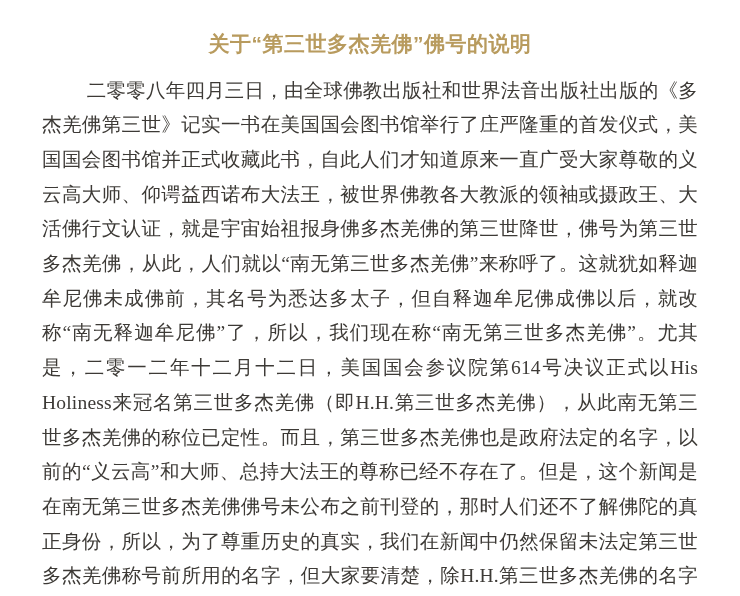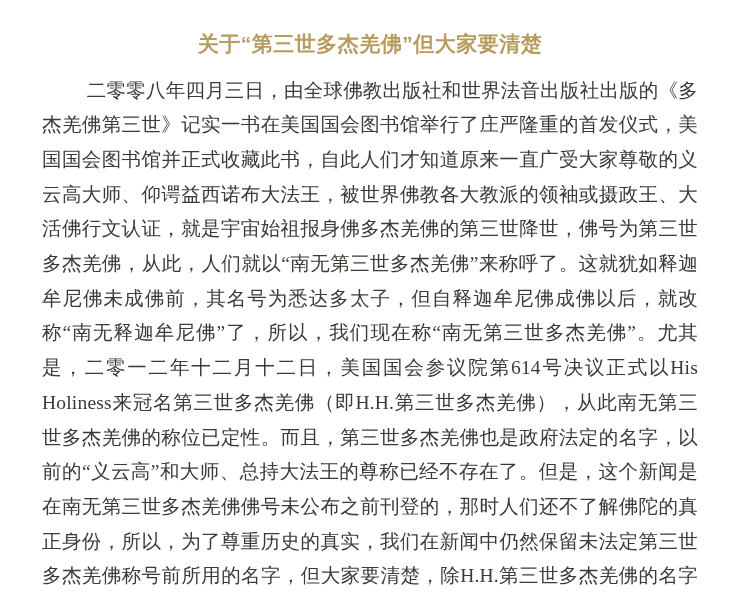--- a/index.html
+++ b/index.html
@@ -43,17 +43,17 @@
   }
   .doc-body p {
     margin: 0;
     text-indent: 2.3em;
   }
 </style>
 </head>
 <body>
 
 <div class="page">
-  <h1 class="doc-title">关于“第三世多杰羌佛”但大家要清楚</h1>
+  <h1 class="doc-title">关于“第三世多杰羌佛”佛号的说明</h1>
   <div class="doc-body">
     <p>二零零八年四月三日，由全球佛教出版社和世界法音出版社出版的《多杰羌佛第三世》记实一书在美国国会图书馆举行了庄严隆重的首发仪式，美国国会图书馆并正式收藏此书，自此人们才知道原来一直广受大家尊敬的义云高大师、仰谔益西诺布大法王，被世界佛教各大教派的领袖或摄政王、大活佛行文认证，就是宇宙始祖报身佛多杰羌佛的第三世降世，佛号为第三世多杰羌佛，从此，人们就以“南无第三世多杰羌佛”来称呼了。这就犹如释迦牟尼佛未成佛前，其名号为悉达多太子，但自释迦牟尼佛成佛以后，就改称“南无释迦牟尼佛”了，所以，我们现在称“南无第三世多杰羌佛”。尤其是，二零一二年十二月十二日，美国国会参议院第614号决议正式以His Holiness来冠名第三世多杰羌佛（即H.H.第三世多杰羌佛），从此南无第三世多杰羌佛的称位已定性。而且，第三世多杰羌佛也是政府法定的名字，以前的“义云高”和大师、总持大法王的尊称已经不存在了。但是，这个新闻是在南无第三世多杰羌佛佛号未公布之前刊登的，那时人们还不了解佛陀的真正身份，所以，为了尊重历史的真实，我们在新闻中仍然保留未法定第三世多杰羌佛称号前所用的名字，但大家要清楚，除H.H.第三世多杰羌佛的名字是合法的以外，在未法定之前的名字已经不存在了。</p>
   </div>
 </div>
 
 </body></html>

